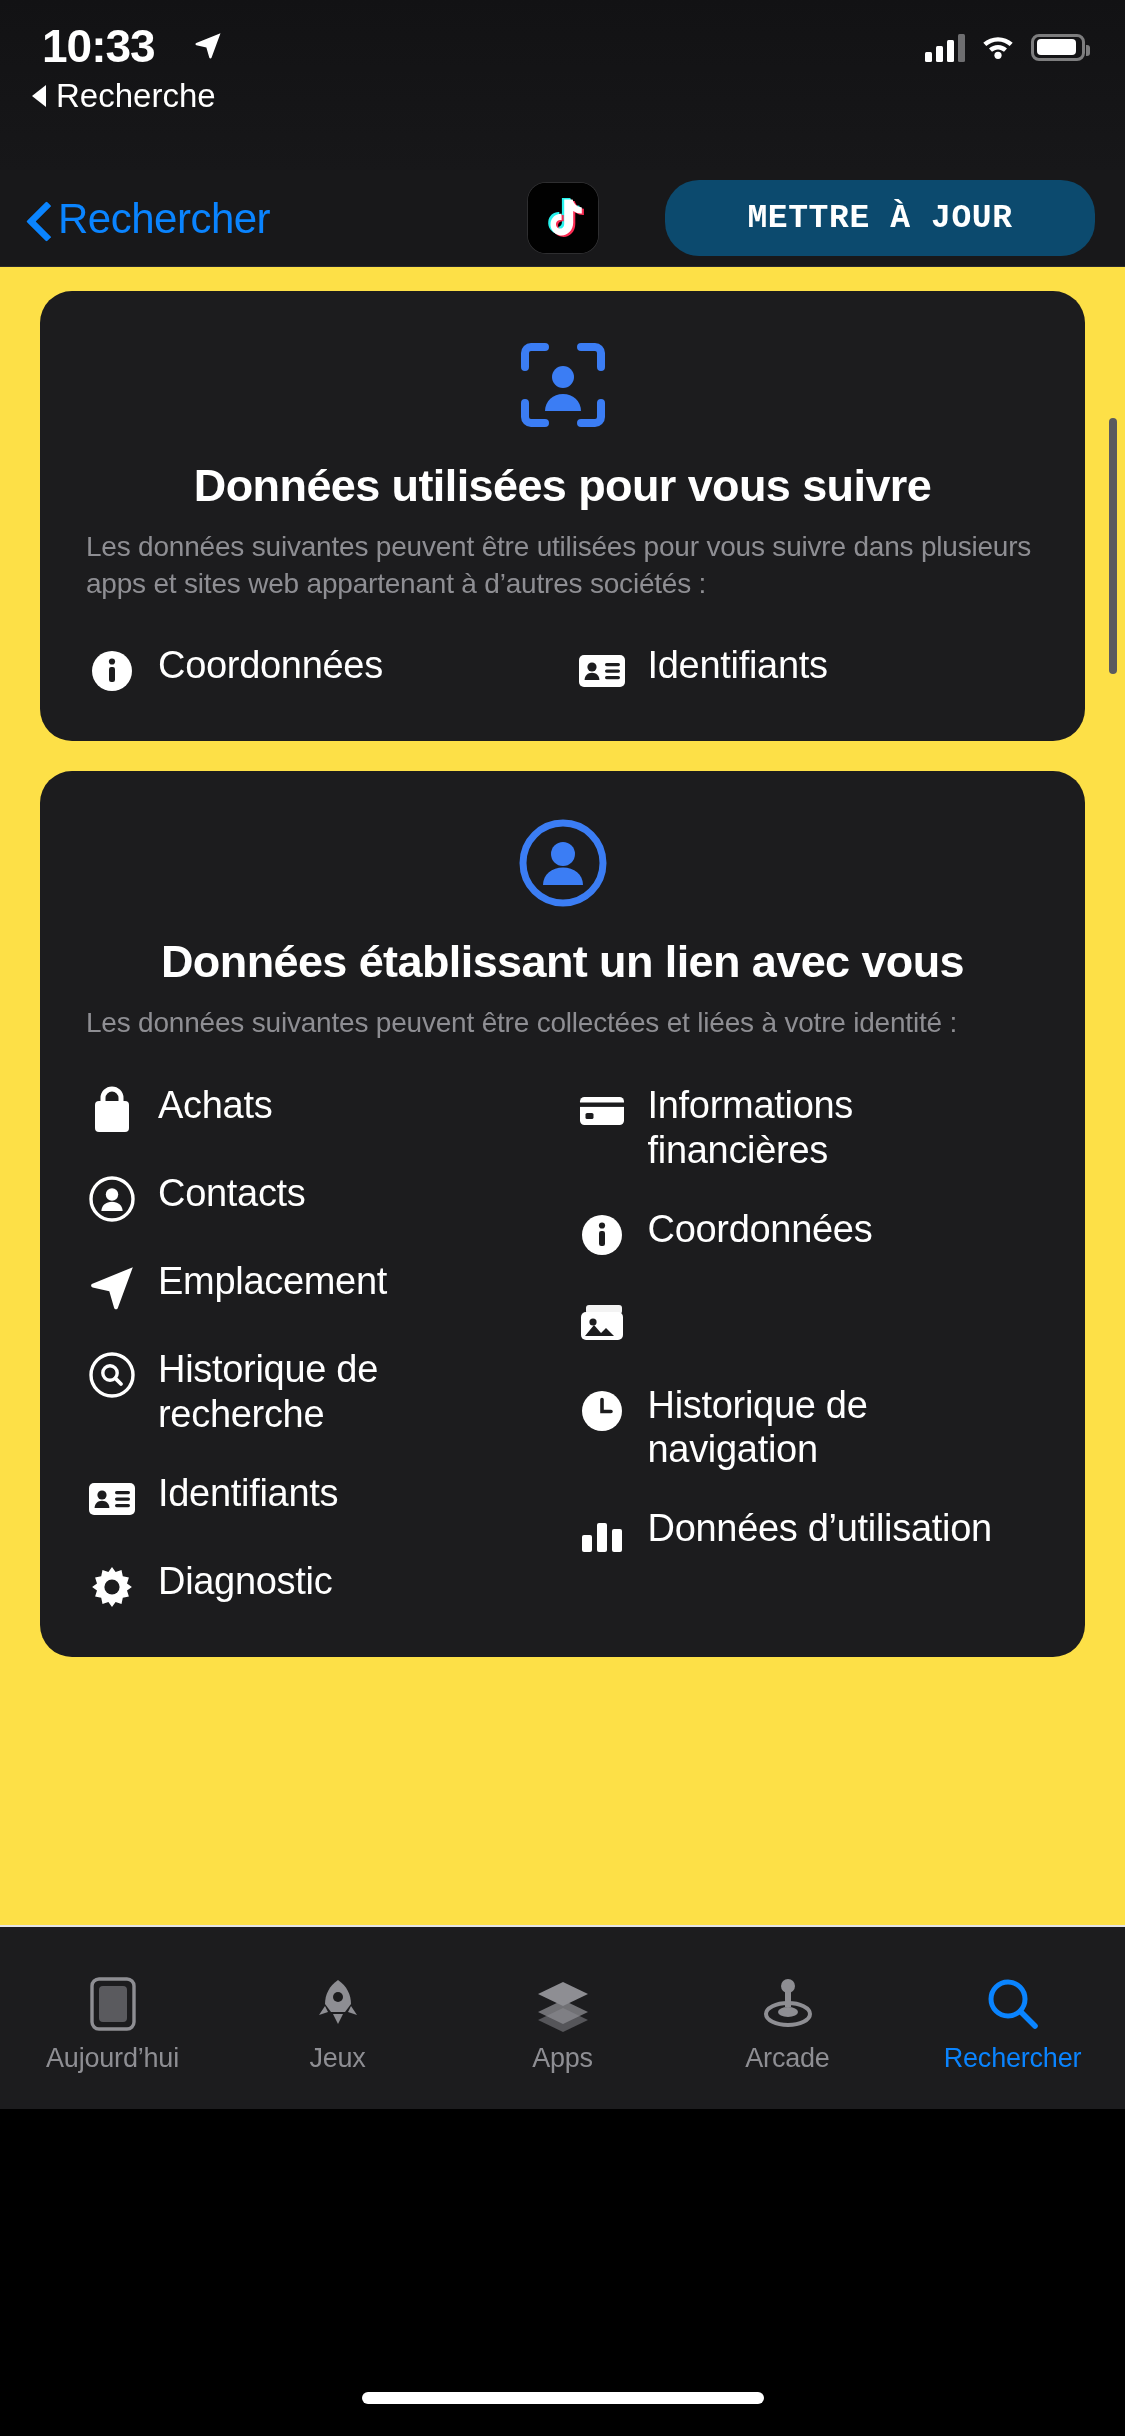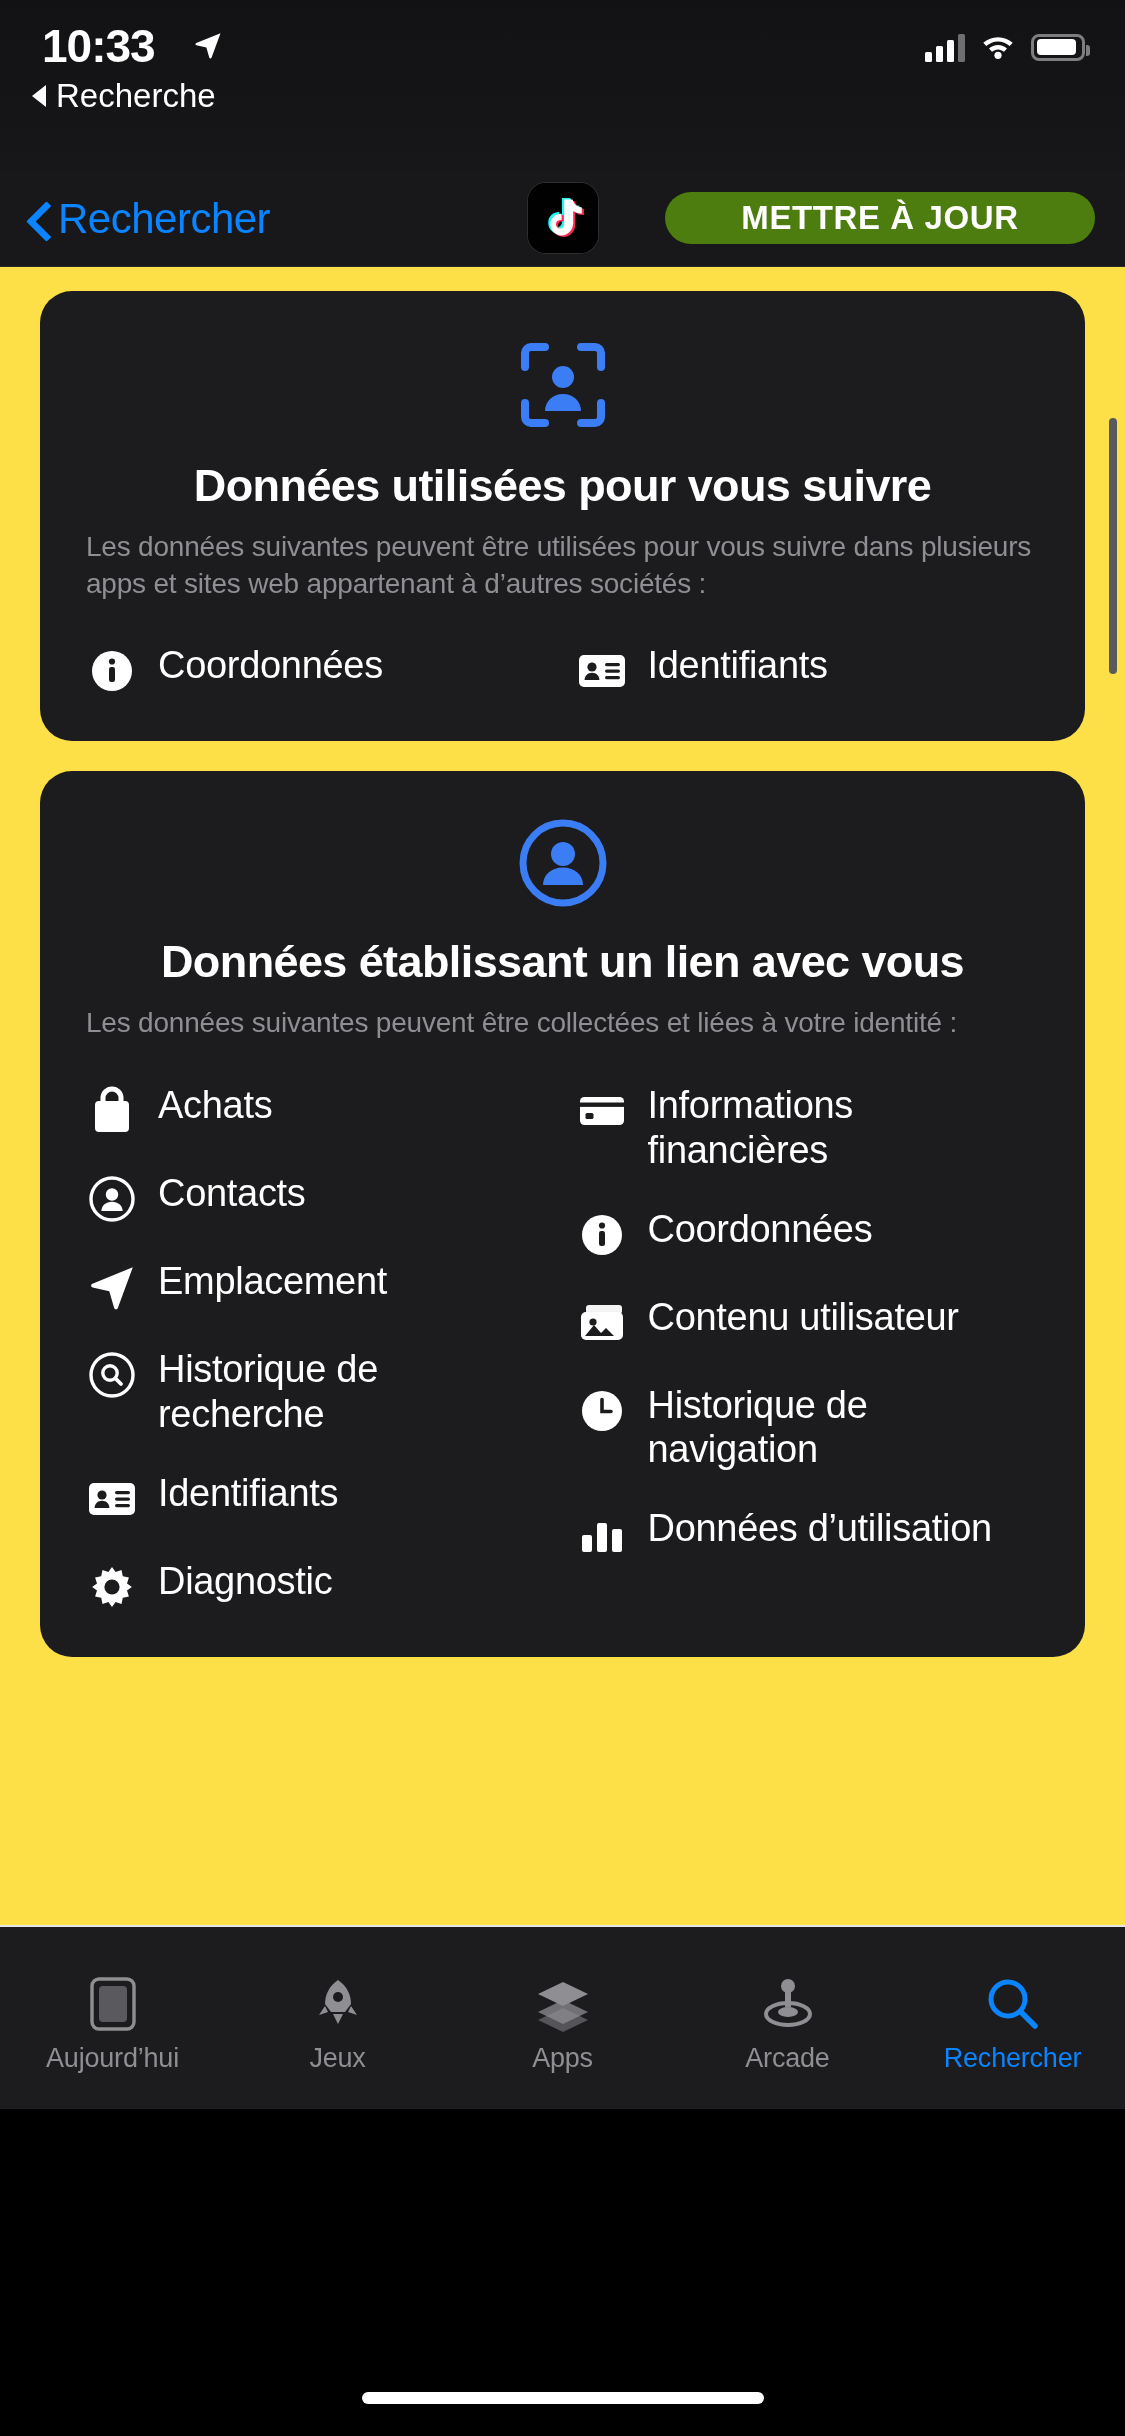--- a/index.html
+++ b/index.html
@@ -91,28 +91,28 @@
 
   .nav-appicon {
     position:absolute; left:50%; top:50%; transform:translate(-50%,-50%);
     width:70px;height:70px; border-radius:18px; background:#000;
     box-shadow:0 0 0 1px #2e2e30;
     overflow:hidden;
   }
 
   .nav-update {
     position:absolute; right:30px; top:50%; transform:translateY(-50%);
-    background:#4d7c0f; color:#fff;
-    height:52px; min-width:430px;
+    background:#0c4a6e; color:#fff;
+    height:76px; min-width:430px;
     border-radius:34px; border:none;
     font-size:33px; font-weight:700; letter-spacing:0.6px;
     display:flex; align-items:center; justify-content:center;
     cursor:pointer;
     padding:0 30px;
-    font-family:Liberation Sans, sans-serif;
+    font-family:Liberation Mono, monospace;
   }
 
   
   .content {
     position:absolute; top:267px; left:0; width:1125px; height:1658px;
     background:#fde047;
     overflow:hidden;
   }
 
   .card {
@@ -402,21 +402,20 @@
 
         <div class="item">
           <span class="item-ico">
             <svg width="50" height="50" viewBox="0 0 50 50">
               <rect x="9" y="7" width="36" height="9" rx="3" fill="#fff" opacity="0.95"></rect>
               <rect x="4" y="14" width="42" height="28" rx="5" fill="#fff"></rect>
               <circle cx="16" cy="24" r="3.6" fill="#1c1c1e"></circle>
               <path d="M8 38l9-11 7 8 5-5 8 8z" fill="#1c1c1e"></path>
             </svg>
           </span>
-          <span class="item-label">Contenu utilisateur</span>
         </div>
 
         <div class="item">
           <span class="item-ico">
             <svg width="48" height="48" viewBox="0 0 48 48">
               <circle cx="24" cy="24" r="20" fill="#fff"></circle>
               <path d="M24 12.5v12h9" fill="none" stroke="#1c1c1e" stroke-width="3.6" stroke-linecap="round"></path>
             </svg>
           </span>
           <span class="item-label">Historique de navigation</span>

